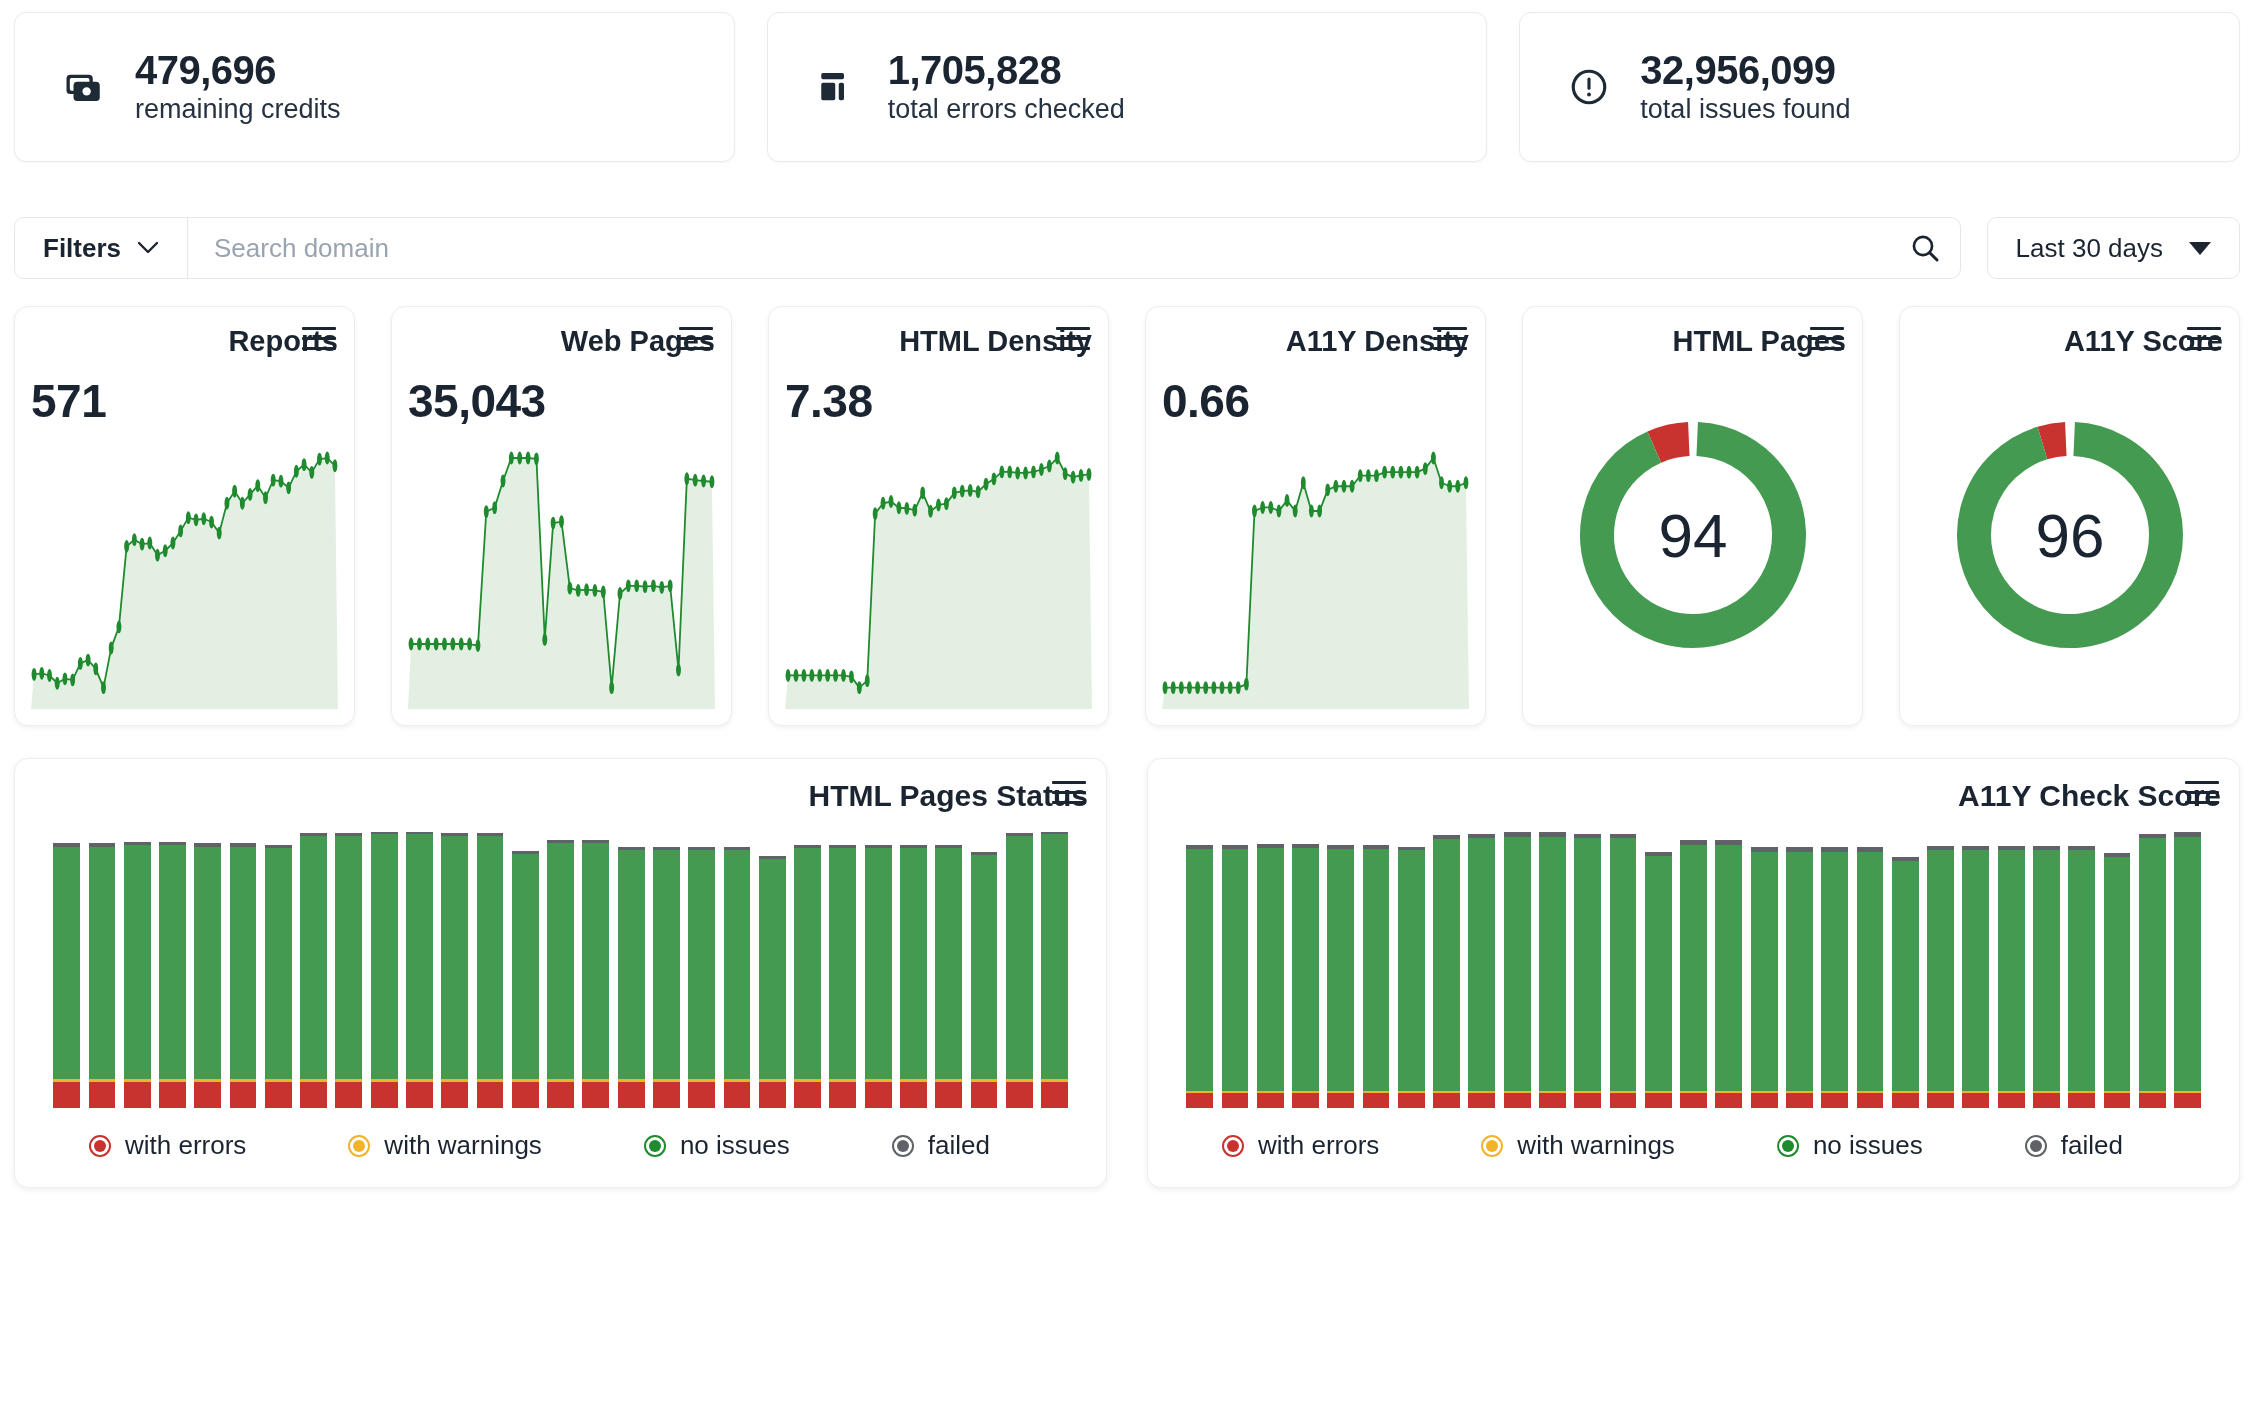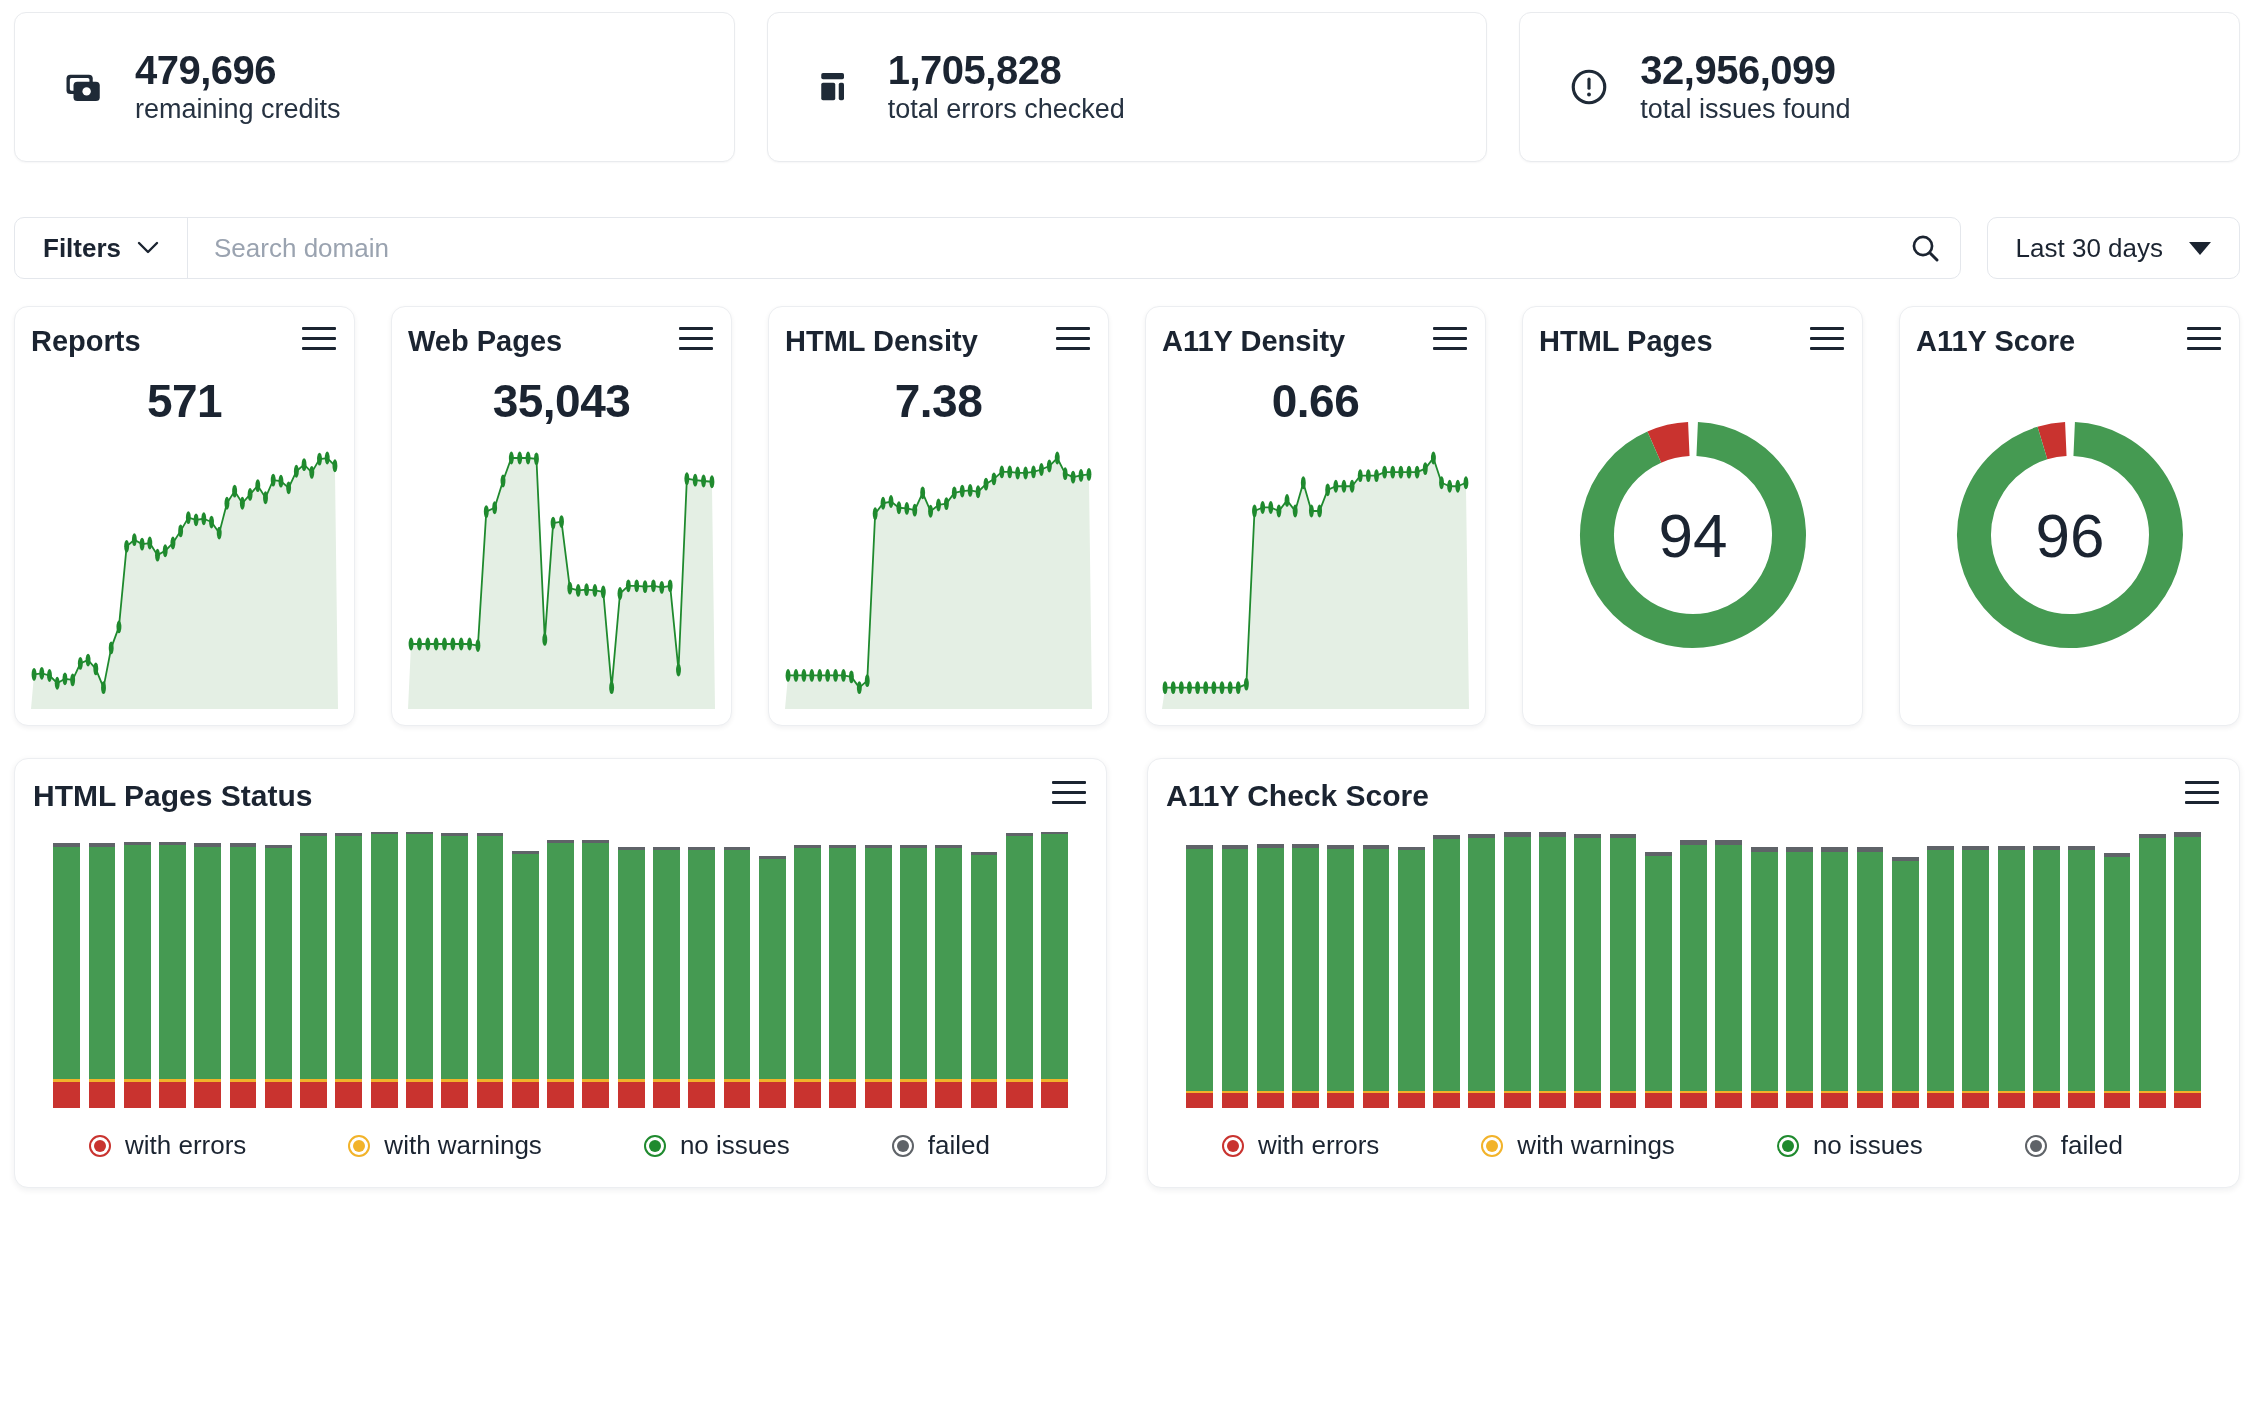--- a/index.html
+++ b/index.html
@@ -64,26 +64,26 @@
 
   
   .metrics-row { display: flex; gap: 36px; margin-top: 26px; height: 420px; }
   .metric-card {
     flex: 1;
     background: #fff; border: 1px solid #eceef1; border-radius: 14px;
     box-shadow: 0 2px 5px rgba(16,24,40,0.06);
     padding: 18px 16px 16px;
     display: flex; flex-direction: column; position: relative;
   }
-  .metric-head { display: flex; align-items: flex-start; justify-content: flex-start; position: relative; }
+  .metric-head { display: flex; align-items: flex-start; justify-content: flex-end; position: relative; }
   .metric-title { font-size: 29px; font-weight: 700; color: #1b2431; text-align: center; }
   .hamburger { position: absolute; right: 2px; top: 2px; width: 34px; cursor: pointer; }
   .hamburger span { display: block; height: 3px; background: #1b2431; border-radius: 1px; margin-bottom: 7px; }
   .hamburger span:last-child { margin-bottom: 0; }
-  .metric-value { font-size: 46px; font-weight: 700; color: #1b2431; text-align: center; margin-top: 16px; letter-spacing: -0.5px; }
+  .metric-value { font-size: 46px; font-weight: 700; color: #1b2431; margin-top: 16px; letter-spacing: -0.5px; }
   .spark-wrap { flex: 1; margin-top: 14px; position: relative; }
   .spark-wrap svg { width: 100%; height: 100%; display: block; }
 
   
   .gauge-card { align-items: center; }
   .gauge-wrap { flex: 1; display: flex; align-items: center; justify-content: center; margin-top: 2px; }
   .gauge-wrap svg { display: block; }
   .gauge-text { font-size: 62px; fill: #1b2431; font-family: "Liberation Sans", sans-serif; }
 
   

